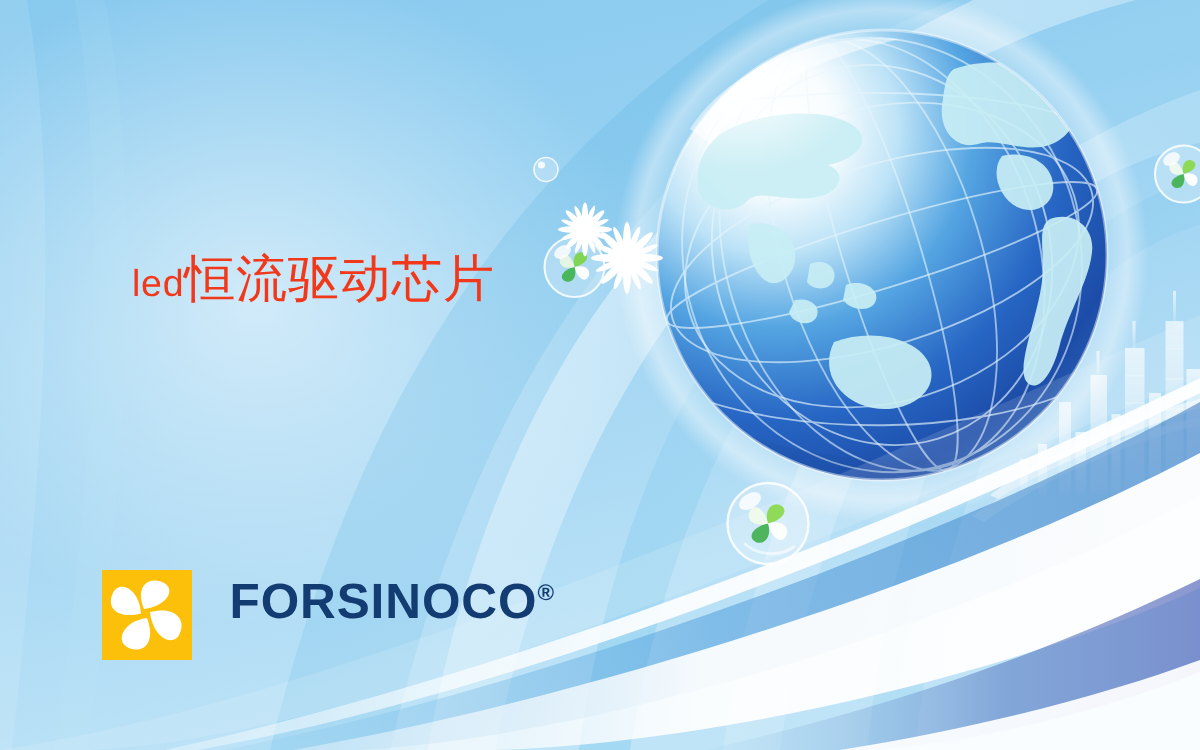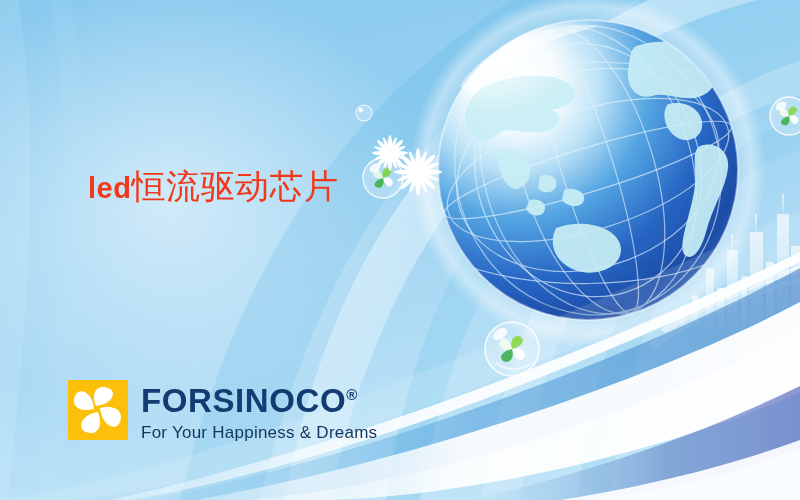--- a/index.html
+++ b/index.html
@@ -34,33 +34,33 @@
     font-size: 34px;
     line-height: 1.42;
     letter-spacing: 0.5px;
     white-space: nowrap;
     font-family: "Liberation Serif", "DejaVu Serif", serif;
   }
   #headline .line1 { display: block; }
   #headline .line2 { display: block; padding-left: 14px; }
   #headline .line1 .latin {
     font-family: "Liberation Sans", sans-serif;
-    font-weight: bold;
-    font-size: 29px;
+    font-weight: normal;
+    font-size: 25px;
   }
 
   
   #logo-lockup {
     position: absolute;
     left: 68px;
     top: 380px;
     z-index: 40;
     display: flex;
     align-items: flex-start;
-    gap: 13px;
+    gap: 25px;
   }
   #logo-mark {
     width: 60px;
     height: 60px;
     background: #FCC00A;
     flex: 0 0 auto;
     position: relative;
   }
   #logo-mark svg { display: block; width: 60px; height: 60px; }
 
@@ -396,18 +396,17 @@
           <path d="M28,26 C22,12 30,4 40,8 C50,12 44,24 28,26 Z"></path>
           <path d="M32,28 C48,24 56,32 52,42 C48,52 34,46 32,28 Z"></path>
           <path d="M30,32 C36,48 28,56 18,52 C8,48 14,34 30,32 Z"></path>
           <path d="M26,29 C10,33 3,25 7,16 C11,6 25,12 26,29 Z"></path>
         </g>
       </svg>
     </div>
 
     <div id="logo-wordmark">
       <div id="brand-name"><span>FORSINOCO</span><span class="reg">®</span></div>
-      <div id="brand-tagline">For Your Happiness &amp; Dreams</div>
     </div>
 
   </div>
 
 </div>
 
 </body></html>

